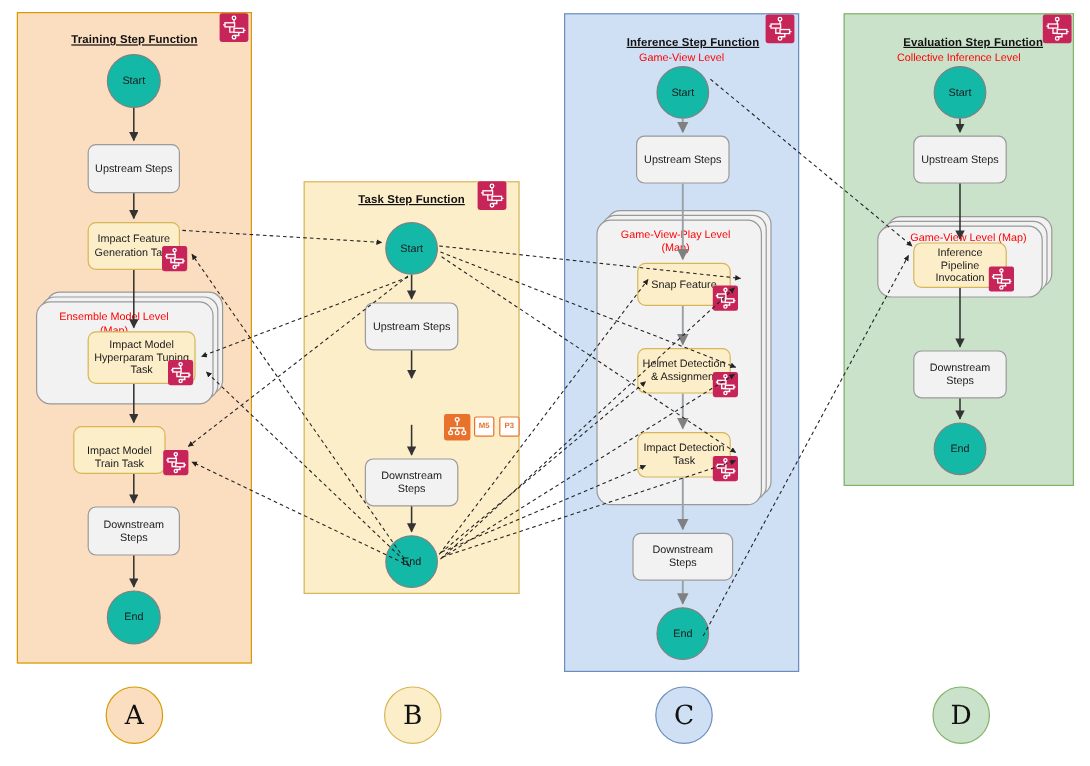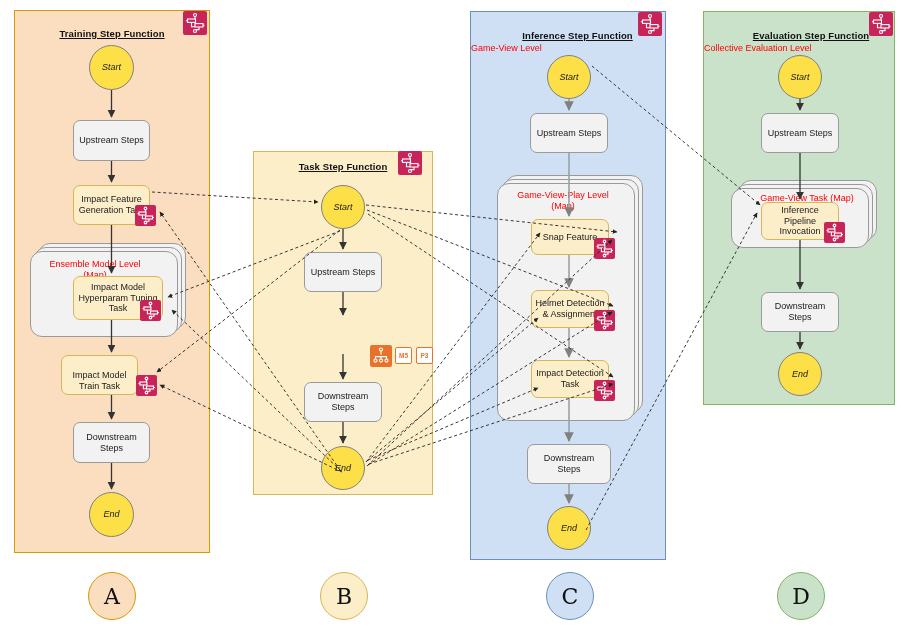--- a/index.html
+++ b/index.html
@@ -2,30 +2,30 @@
 <html><head>
 <meta charset="utf-8">
 <style>
   html,body{margin:0;padding:0;background:#ffffff;}
   body{width:908px;height:638px;font-family:"Liberation Sans",sans-serif;overflow:hidden;}
   #canvas{position:relative;width:908px;height:638px;}
 
   .panel{position:absolute;box-sizing:border-box;border-width:1px;border-style:solid;}
   .panel-title{position:absolute;left:0;right:0;text-align:center;font-size:9.5px;font-weight:bold;
                color:#111;text-decoration:underline;letter-spacing:.1px;}
-  .panel-sub{position:absolute;left:0;right:0;font-size:9px;color:#ff0000;}
+  .panel-sub{position:absolute;left:0;right:0;text-align:center;font-size:9px;color:#ff0000;}
 
   
   .sfn{position:absolute;background:#c7255a;border-radius:2px;display:block;}
   .sfn svg{display:block;width:100%;height:100%;}
 
   
   .node{position:absolute;box-sizing:border-box;display:flex;align-items:center;justify-content:center;
         text-align:center;font-size:9px;color:#1a1a1a;line-height:1.22;padding:2px 3px;}
-  .circle{border-radius:50%;background:#fde047;border:1px solid #808080;font-style:italic;}
+  .circle{border-radius:50%;background:#14b8a6;border:1px solid #808080;}
   .rect{border-radius:7px;background:#f2f2f2;border:1px solid #9a9a9a;}
   .task{border-radius:7px;background:#fdeeca;border:1px solid #d6b656;}
   .batch{border-radius:7px;background:#fbe0cd;border:1px solid #d79b00;}
 
   
   .mapstack{position:absolute;}
   .mapcard{position:absolute;box-sizing:border-box;border:1px solid #999;border-radius:12px;background:#f2f2f2;}
   .maplabel{position:absolute;left:0;right:0;text-align:center;color:#ff0000;font-size:9px;line-height:1.22;}
 
   
@@ -247,21 +247,21 @@
 
   <div class="node rect" style="left:527px;top:444px;width:84px;height:40px;">
     <span>Downstream Steps</span>
     </div>
   <div class="node circle" style="left:547px;top:506px;width:44px;height:44px;">
     <span>End</span>
     </div>
 
   <div class="panel" style="left:703px;top:11px;width:192px;height:394px;background:#c9e2c9;border-color:#82b366;">
     <div class="panel-title" style="top:18px;margin-left:24px;">Evaluation Step Function</div>
-    <div class="panel-sub" style="top:31px;">Collective Evaluation Level</div>
+    <div class="panel-sub" style="top:31px;">Collective Inference Level</div>
   </div>
   <span class="sfn" style="left:869px;top:12px;width:24px;height:24px;">
     <svg viewBox="0 0 24 24">
         <g fill="none" stroke="#ffffff" stroke-width="1.1">
       <circle cx="12" cy="4" r="1.5"></circle>
           <rect x="4.5" y="8" width="8" height="3.4"></rect>
       <rect x="12" y="12.6" width="8" height="3.4"></rect>
           <circle cx="12" cy="20" r="1.5"></circle>
       <path d="M12 5.5v2.5M8.5 11.4v4.3h3.5M16 16v2.6h-4M4.5 9.7h-1.6M20 14.3h1.6"></path>
     </g>
@@ -272,21 +272,21 @@
     <span>Start</span>
     </div>
   <div class="node rect" style="left:761px;top:113px;width:78px;height:40px;">
     <span>Upstream Steps</span>
     </div>
 
   <div class="mapstack" style="left:731px;top:180px;width:148px;height:70px;">
     <div class="mapcard" style="left:8px;top:0;width:138px;height:60px;"></div>
     <div class="mapcard" style="left:4px;top:4px;width:138px;height:60px;"></div>
     <div class="mapcard" style="left:0;top:8px;width:138px;height:60px;"></div>
-    <div class="maplabel" style="top:13px;left:16px;width:120px;">Game-View Task (Map)</div>
+    <div class="maplabel" style="top:13px;left:16px;width:120px;">Game-View Level (Map)</div>
   </div>
   <div class="node task" style="left:761px;top:202px;width:78px;height:38px;">
     <span>Inference Pipeline Invocation</span>
     </div>
   <span class="sfn" style="left:824px;top:222px;width:21px;height:21px;">
     <svg viewBox="0 0 24 24">
         <g fill="none" stroke="#ffffff" stroke-width="1.3">
       <circle cx="12" cy="4" r="1.5"></circle>
           <rect x="4.5" y="8" width="8" height="3.4"></rect>
       <rect x="12" y="12.6" width="8" height="3.4"></rect>

